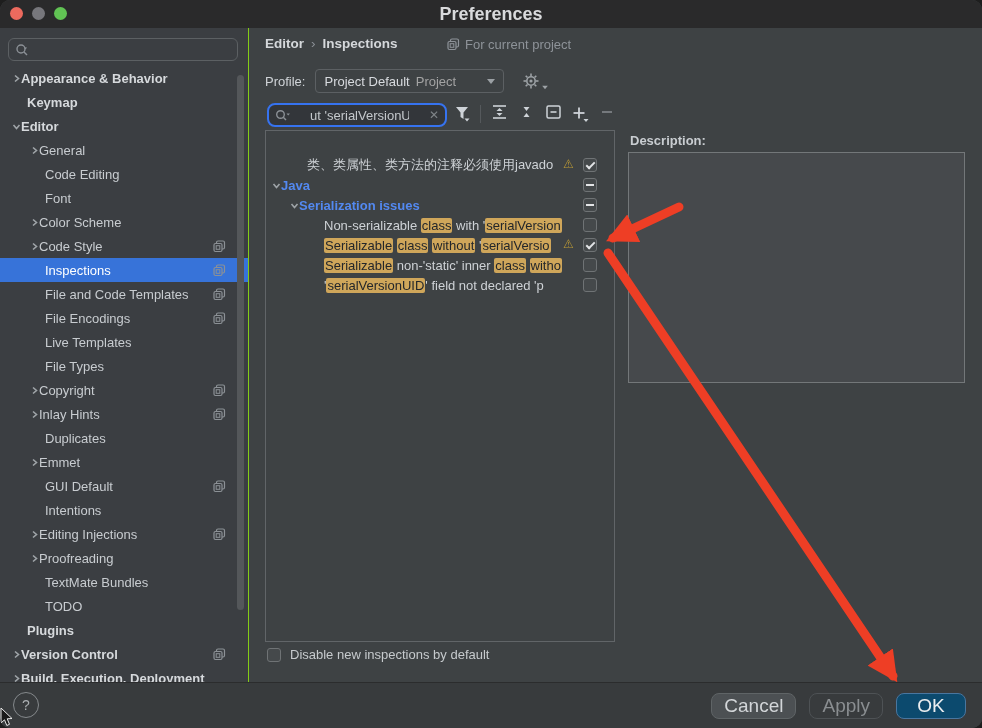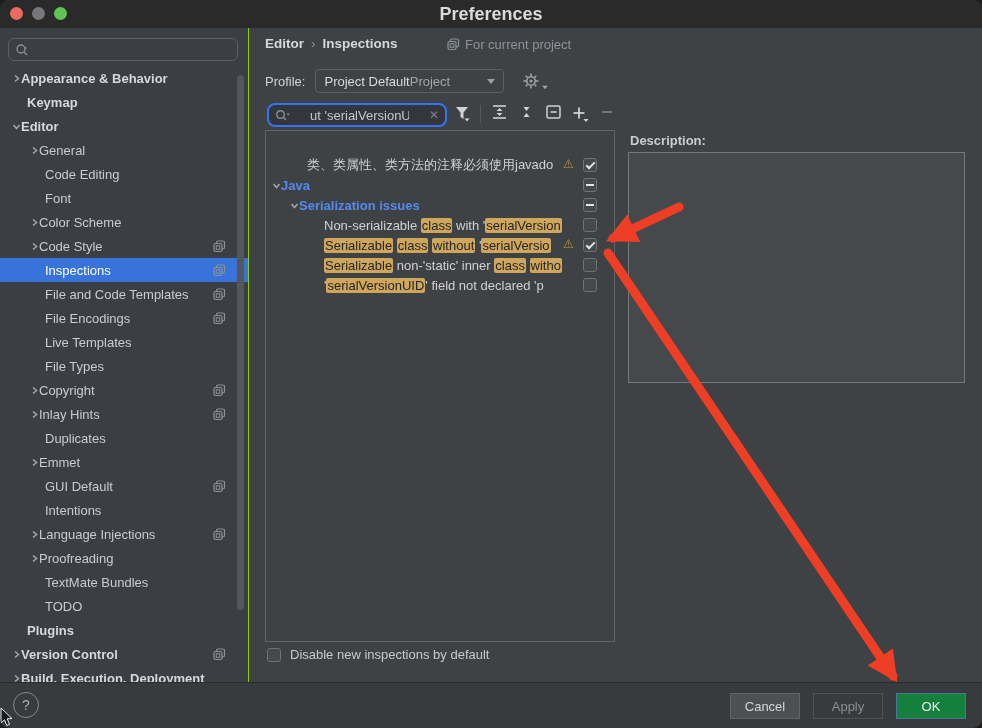--- a/index.html
+++ b/index.html
@@ -30,21 +30,21 @@
   .copyic{position:absolute;right:22px;top:6px;}
   .sb-scroll{position:absolute;right:4px;top:47px;width:7px;height:535px;border-radius:4px;background:#54575a;}
 
   
   .main{position:absolute;left:249px;top:28px;width:733px;height:654px;background:#3e4244;}
   .breadcrumb{position:absolute;left:16px;top:8px;font-size:13.5px;color:#d5d8db;font-weight:bold;}
   .bc-sep{color:#8c9196;font-weight:normal;padding:0 7px;}
   .scope{position:absolute;left:198px;top:9px;color:#8e9399;font-size:13px;display:flex;align-items:center;gap:5px;font-weight:normal;}
   .profile-row{position:absolute;left:16px;top:41px;display:flex;align-items:center;color:#cfd3d7;font-size:13px;}
   .profile-select{margin-left:10px;width:189px;height:24px;border:1px solid #5c6063;border-radius:4px;display:flex;
-                  align-items:center;padding:0 8px;box-sizing:border-box;}
+                  align-items:center;padding:0 8px;box-sizing:border-box;gap:6px;}
   .psel-main{color:#d7dade;}
   .psel-suffix{color:#a3a3a3;flex:1;}
   .caret-down{width:0;height:0;border-left:4px solid transparent;border-right:4px solid transparent;border-top:5px solid #9ba0a4;}
   .gear-wrap{margin-left:18px;display:flex;align-items:flex-end;gap:1px;}
 
   
   .insp-search{position:absolute;left:18px;top:75px;width:180px;height:24px;background:#33363a;border:2px solid #3673f0;
                border-radius:8px;display:flex;align-items:center;box-sizing:border-box;padding:0 6px;gap:20px;}
   .insp-search .qtext{color:#c4c8cc;font-size:13px;white-space:nowrap;overflow:hidden;flex:1;}
   .clear-x{color:#7f8488;font-size:12px;}
@@ -68,25 +68,25 @@
 
   
   .desc-label{position:absolute;left:381px;top:105px;color:#c9cdd1;font-size:13px;font-weight:bold;}
   .desc-box{position:absolute;left:379px;top:124px;width:337px;height:231px;background:#46494c;border:1px solid #737779;box-sizing:border-box;}
 
   
   .footer{position:absolute;left:0;top:682px;width:982px;height:46px;background:#383b3d;border-top:1px solid #2b2c2d;}
   .help-btn{position:absolute;left:13px;top:9px;width:26px;height:26px;border:1.5px solid #85898c;border-radius:50%;
             color:#aaaeb1;font-size:14px;display:flex;align-items:center;justify-content:center;box-sizing:border-box;}
   .btns{position:absolute;right:16px;top:10px;display:flex;gap:13px;}
-  .btn{min-width:70px;height:26px;border-radius:0;font-size:13px;display:flex;align-items:center;justify-content:center;
+  .btn{min-width:70px;height:26px;border-radius:8px;font-size:19px;display:flex;align-items:center;justify-content:center;
        box-sizing:border-box;padding:0 12px;}
   .btn.normal{background:#4c5053;border:1px solid #5f6466;color:#d3d6d9;}
   .btn.disabled{background:transparent;border:1px solid #4e5255;color:#8a8e91;}
-  .btn.primary{background:#15803d;border:1px solid #49769f;color:#eceef0;}
+  .btn.primary{background:#0c4a6e;border:1px solid #49769f;color:#eceef0;}
 
   .overlay{position:absolute;inset:0;pointer-events:none;z-index:50;}
   .cursor{position:absolute;left:0px;top:708px;z-index:60;}
 </style>
 </head>
 <body>
 
 <div class="window">
 
   <div class="titlebar">
@@ -229,21 +229,21 @@
             </svg></span>
         </div>
         <div class="nav-item lvl1">
           <span class="nav-chev"></span>
           <span>Intentions</span>
         </div>
         <div class="nav-item lvl1">
           <svg width="9" height="9" viewBox="0 0 9 9">
             <path d="M3 1.5 L6.5 4.5 L3 7.5" fill="none" stroke="#9fa4a8" stroke-width="1.6"></path>
           </svg>
-          <span>Language Injections</span>
+          <span>Editing Injections</span>
           <span class="copyic"><svg width="13" height="13" viewBox="0 0 13 13">
               <rect x="3.5" y="1" width="8" height="8" rx="1.5" fill="none" stroke="#8c9196" stroke-width="1.2"></rect>
               <rect x="1" y="3.5" width="8" height="8" rx="1.5" fill="#3b3e42" stroke="#8c9196" stroke-width="1.2"></rect>
               <rect x="3.2" y="5.7" width="3.6" height="3.6" fill="none" stroke="#8c9196" stroke-width="1"></rect>
             </svg></span>
         </div>
         <div class="nav-item lvl1">
           <svg width="9" height="9" viewBox="0 0 9 9">
             <path d="M3 1.5 L6.5 4.5 L3 7.5" fill="none" stroke="#9fa4a8" stroke-width="1.6"></path>
           </svg>

